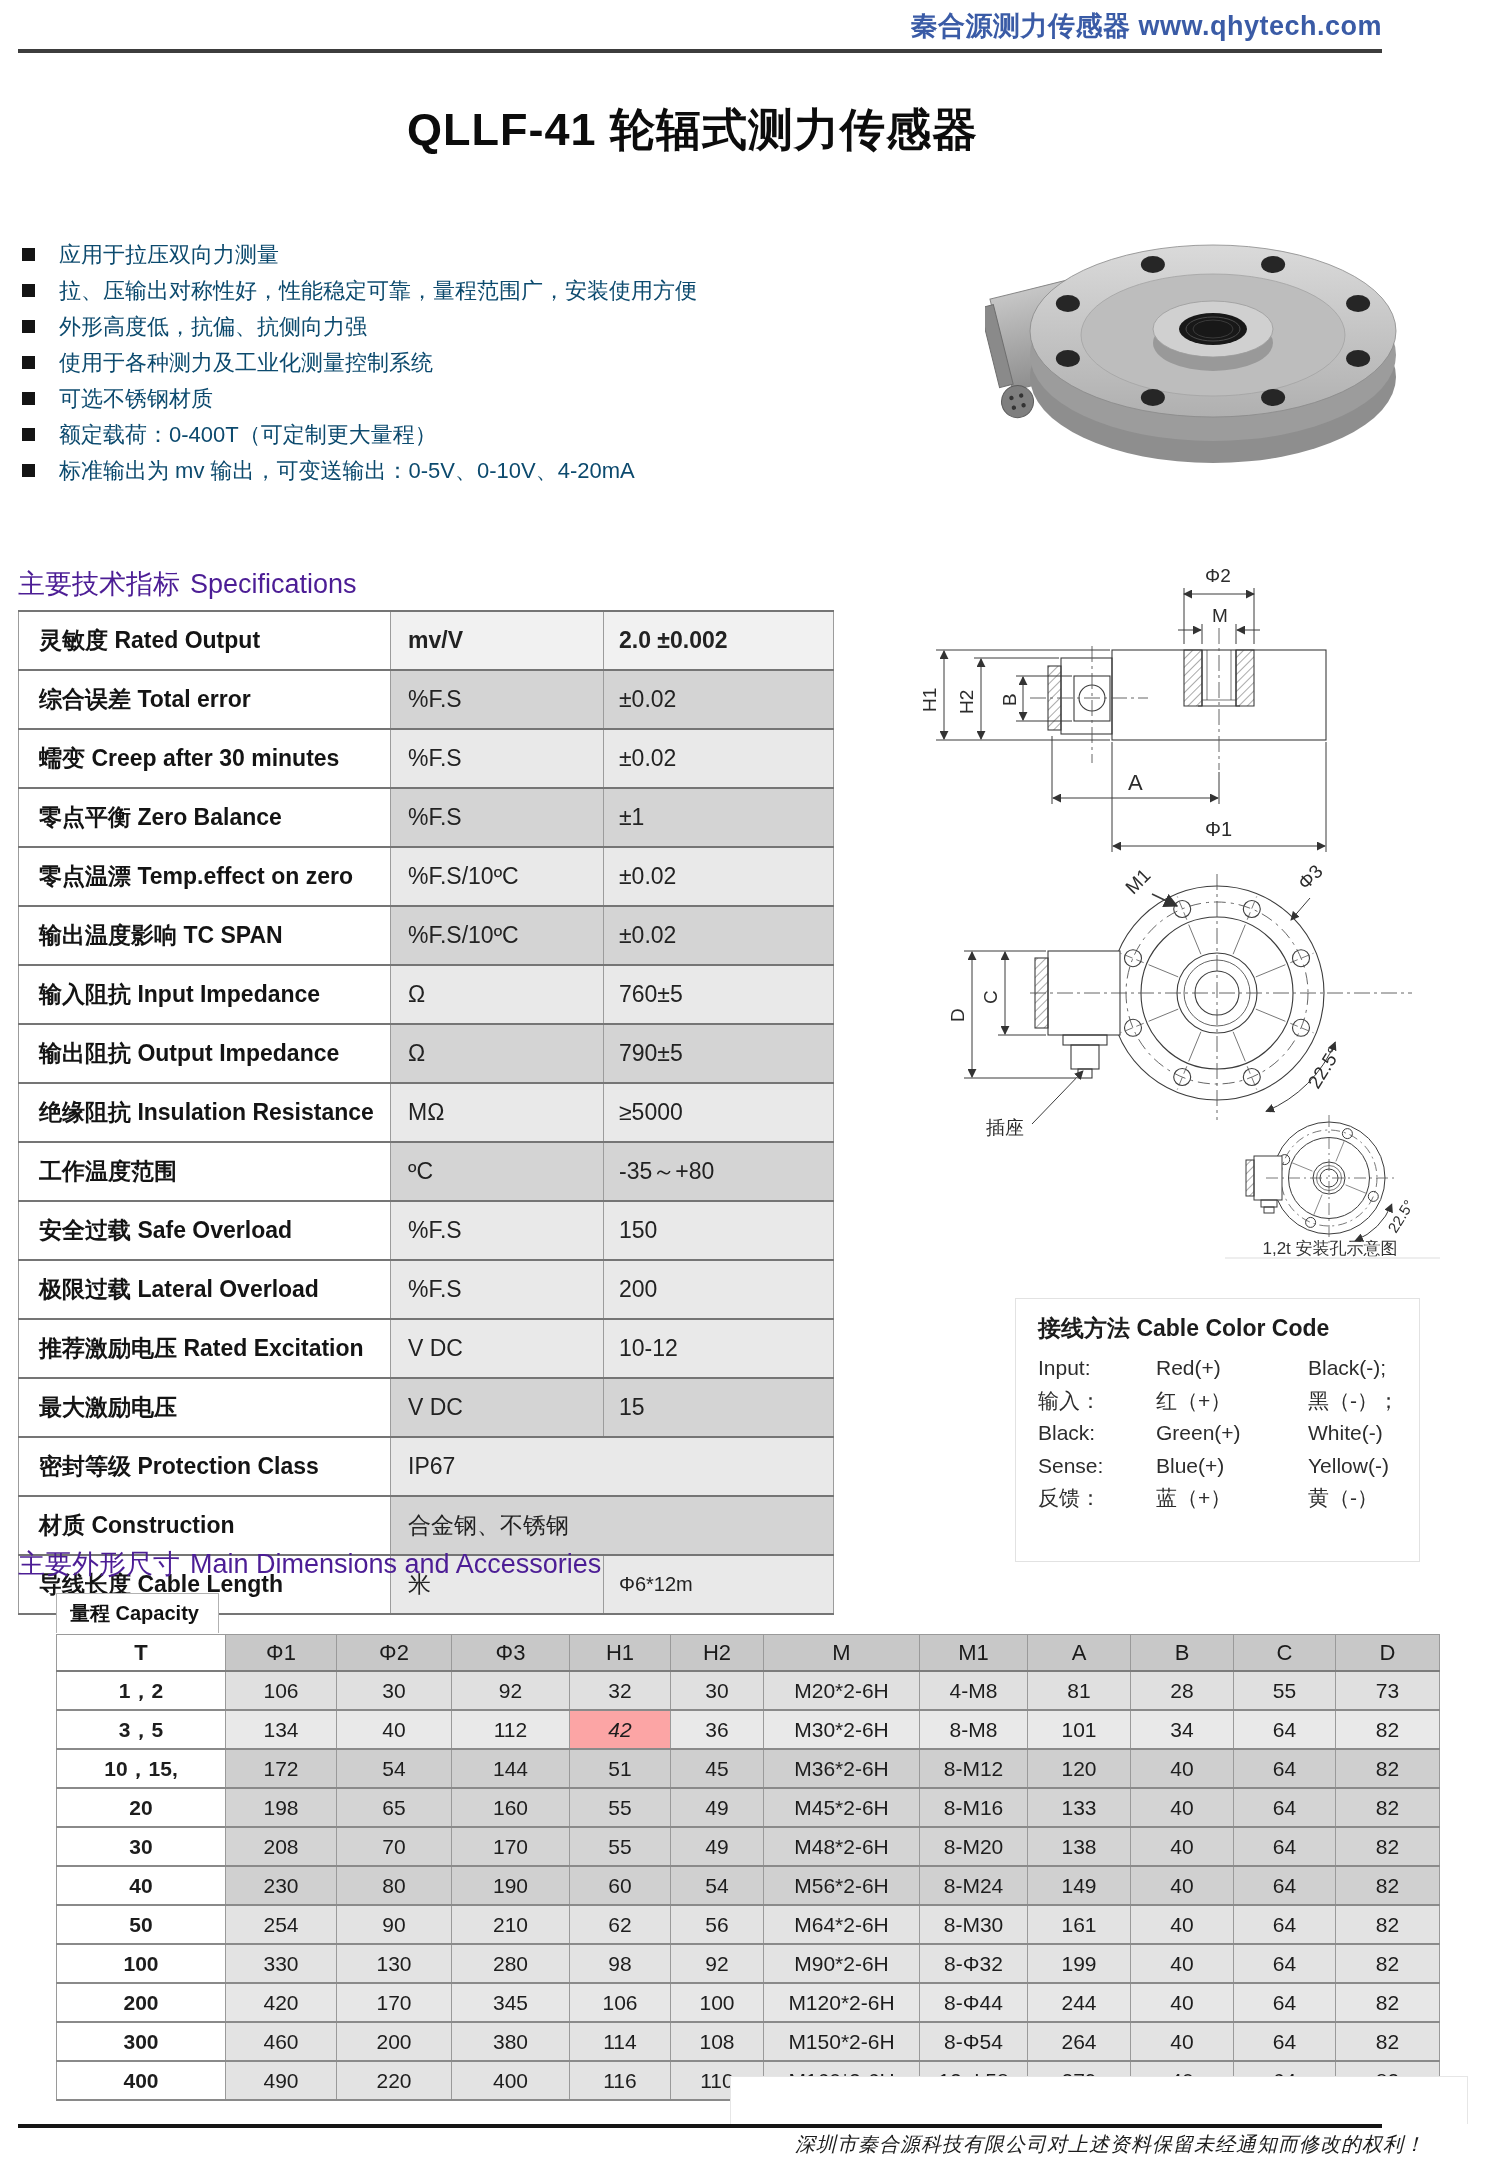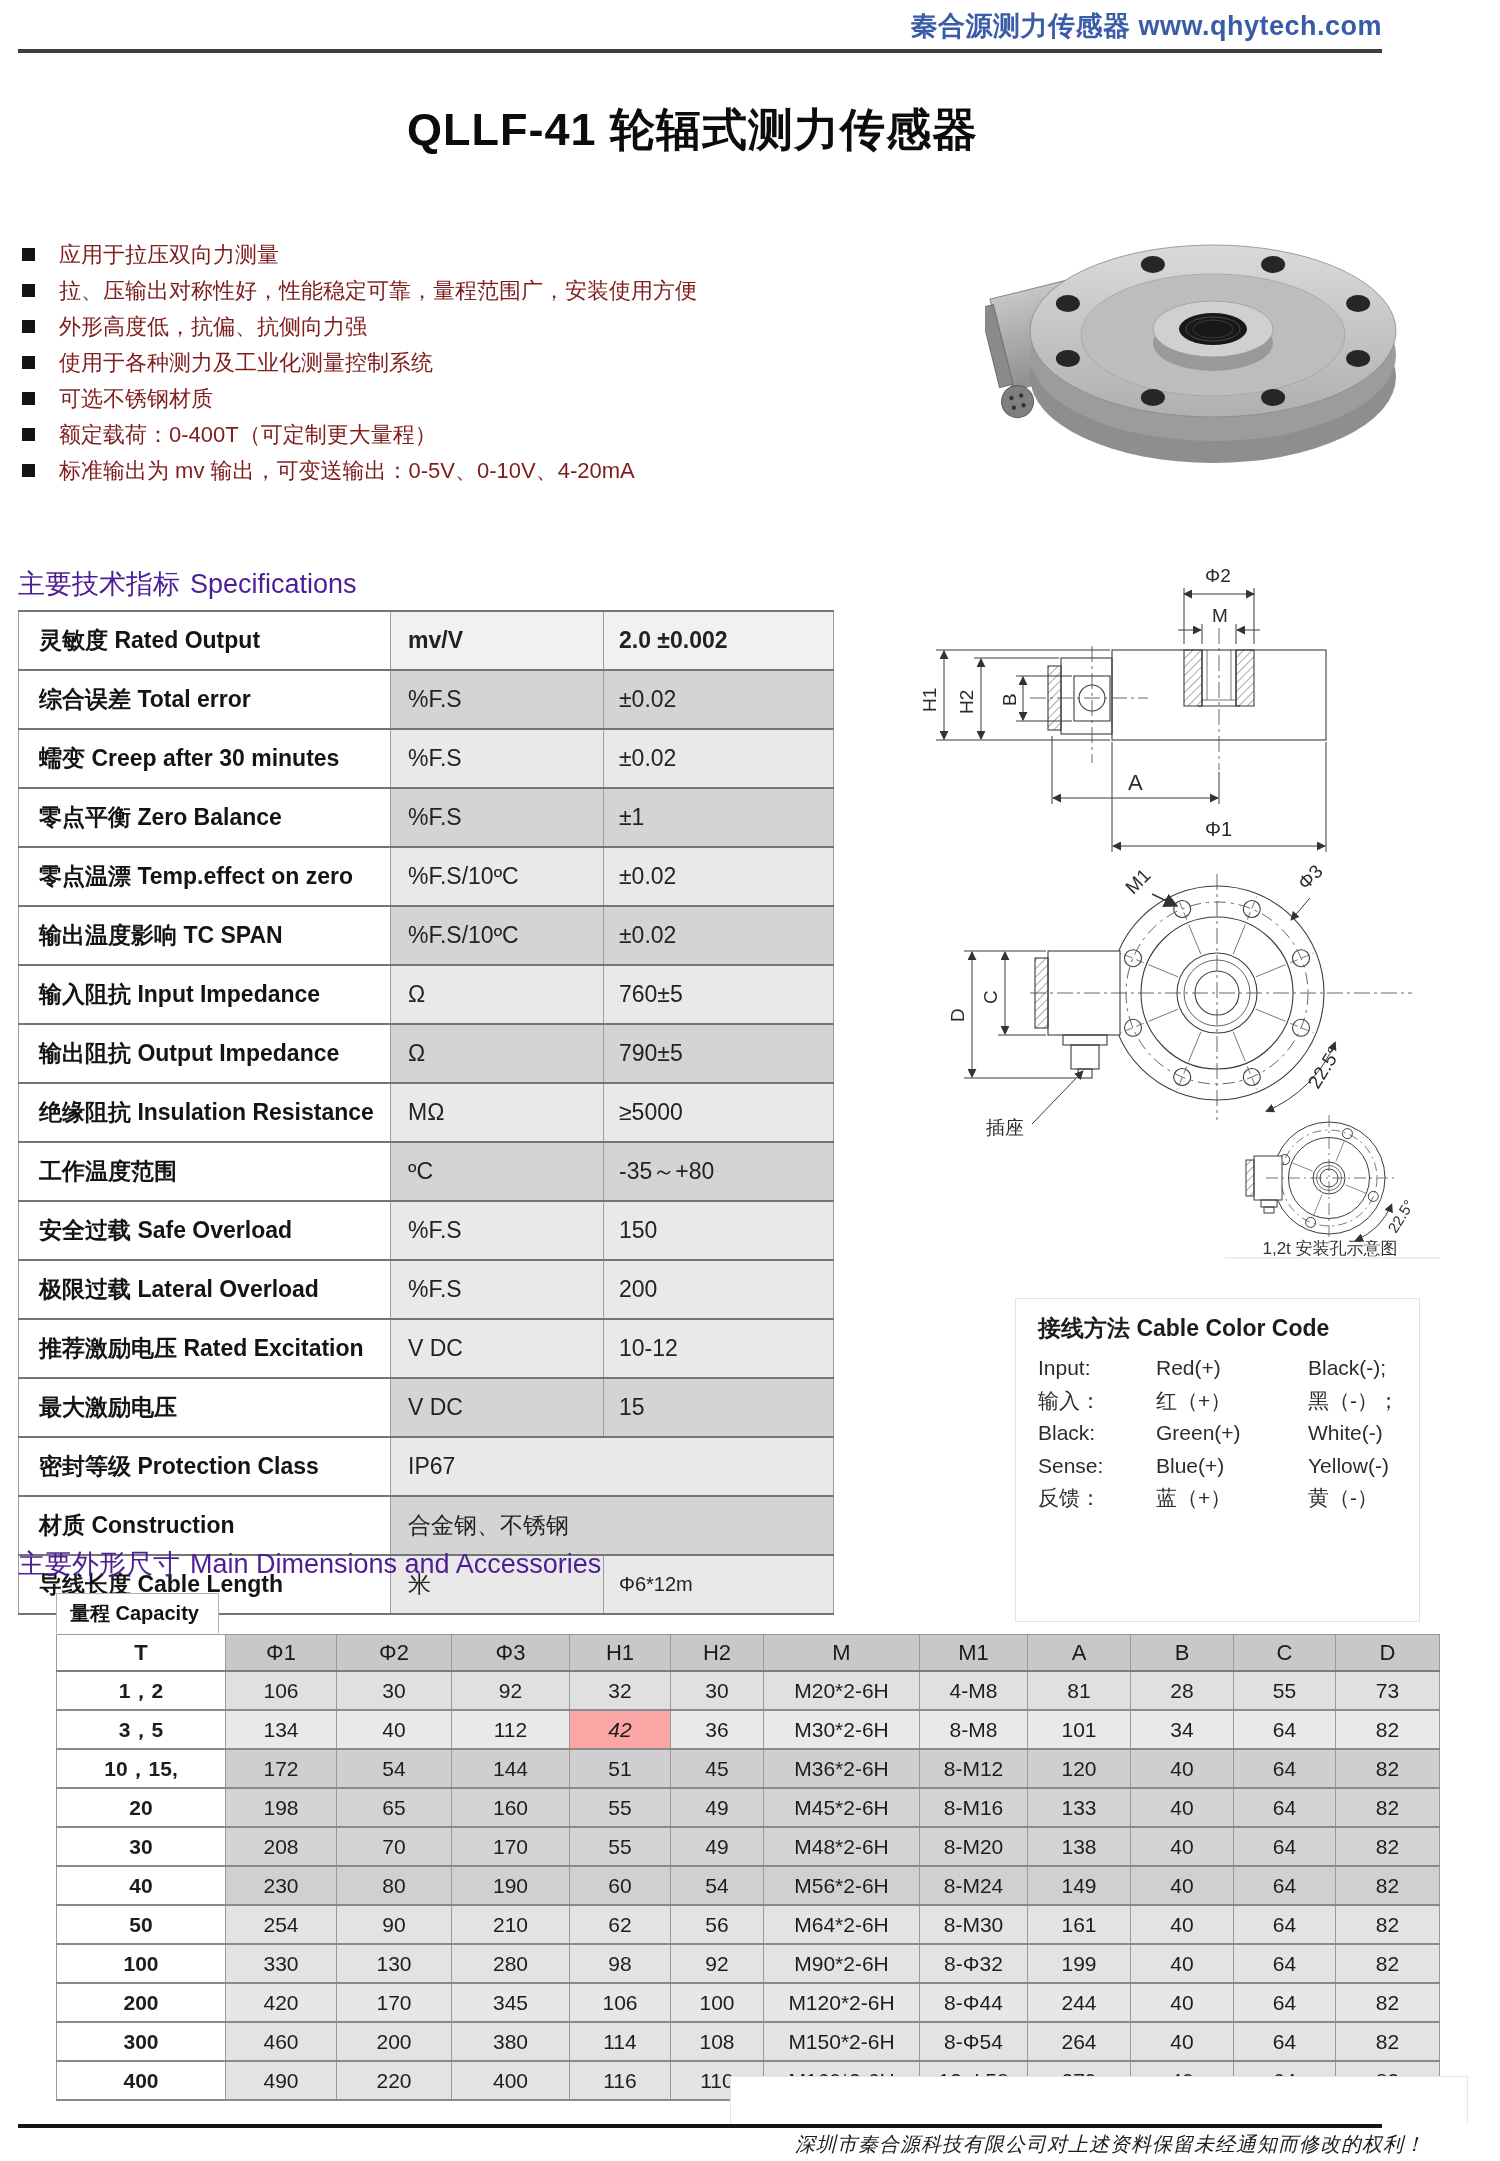--- a/index.html
+++ b/index.html
@@ -13,21 +13,21 @@
   .brand{top:8px;right:118px;font-size:27px;font-weight:600;color:#3a5ba6;letter-spacing:.5px;}
   .header-rule{left:18px;top:49px;width:1364px;height:4px;background:#3d3d3d;}
 
   
   .doc-title{top:100px;left:0;width:1385px;text-align:center;font-size:45px;font-weight:700;color:#0c0c0c;letter-spacing:1px;}
 
   
   .features{left:22px;top:238px;width:810px;list-style:none;margin:0;padding:0;}
   .features li{display:flex;align-items:flex-start;height:36px;}
   .features .sq{flex:0 0 13px;width:13px;height:13px;background:#141414;margin:10px 24px 0 0;}
-  .features .ftxt{font-size:22px;line-height:34px;color:#7f1d1d;white-space:nowrap;}
+  .features .ftxt{font-size:22px;line-height:34px;color:#0c4a6e;white-space:nowrap;}
 
   
   .section-title{font-size:27px;color:#4c1d95;white-space:nowrap;}
   .st-spec{left:18px;top:566px;}
   .st-dims{left:18px;top:1546px;}
   .section-title .en{margin-left:10px;}
 
   
   .spec-table{left:18px;top:610px;width:757px;border-collapse:collapse;table-layout:fixed;position:absolute;}
   .spec-table td{height:55px;border-left:1px solid #9c9c9c;border-right:1px solid #9c9c9c;border-bottom:2px solid #757575;border-top:2px solid #757575;font-size:23px;vertical-align:middle;}
@@ -39,21 +39,21 @@
   .spec-table tr.sh-c td.unit,.spec-table tr.sh-c td.val{background:#e9e9e9;}
   .spec-table tr.first td{font-weight:700;}
   .spec-table td.small-val{font-size:20px;}
 
   
   .photo{left:985px;top:225px;}
   .drawing{left:880px;top:538px;}
   .drawing text{font-family:"Liberation Sans",sans-serif;}
 
   
-  .cable-box{left:1015px;top:1298px;width:405px;height:324px;border:1px solid #e2e2e2;background:#fff;box-sizing:border-box;}
+  .cable-box{left:1015px;top:1298px;width:405px;height:264px;border:1px solid #e2e2e2;background:#fff;box-sizing:border-box;}
   .cable-title{font-weight:700;font-size:23px;margin:14px 0 8px 22px;color:#1c1c1c;white-space:nowrap;}
   .cable-row{display:grid;grid-template-columns:118px 152px auto;padding-left:22px;height:32.5px;align-items:center;font-size:21px;color:#2d2d2d;white-space:nowrap;}
 
   
   .capacity-box{left:56px;top:1593px;width:163px;height:40px;background:#fff;border:1px solid #b2b2b2;border-bottom:none;box-sizing:border-box;font-size:20px;font-weight:700;line-height:38px;padding-left:13px;white-space:nowrap;}
   .dims-table{left:56px;top:1634px;width:1347px;border-collapse:collapse;table-layout:fixed;position:absolute;}
   .dims-table th{height:33px;background:#c8c8c8;font-size:22px;font-weight:400;border:1px solid #9a9a9a;border-bottom:2px solid #7c7c7c;color:#1b1b1b;}
   .dims-table th.t-col{background:#ffffff;font-weight:700;}
   .dims-table td{height:35px;text-align:center;font-size:21px;border-left:1px solid #9a9a9a;border-right:1px solid #9a9a9a;border-bottom:2px solid #8a8a8a;color:#1d1d1d;}
   .dims-table td.t-col{background:#ffffff;font-weight:700;}

